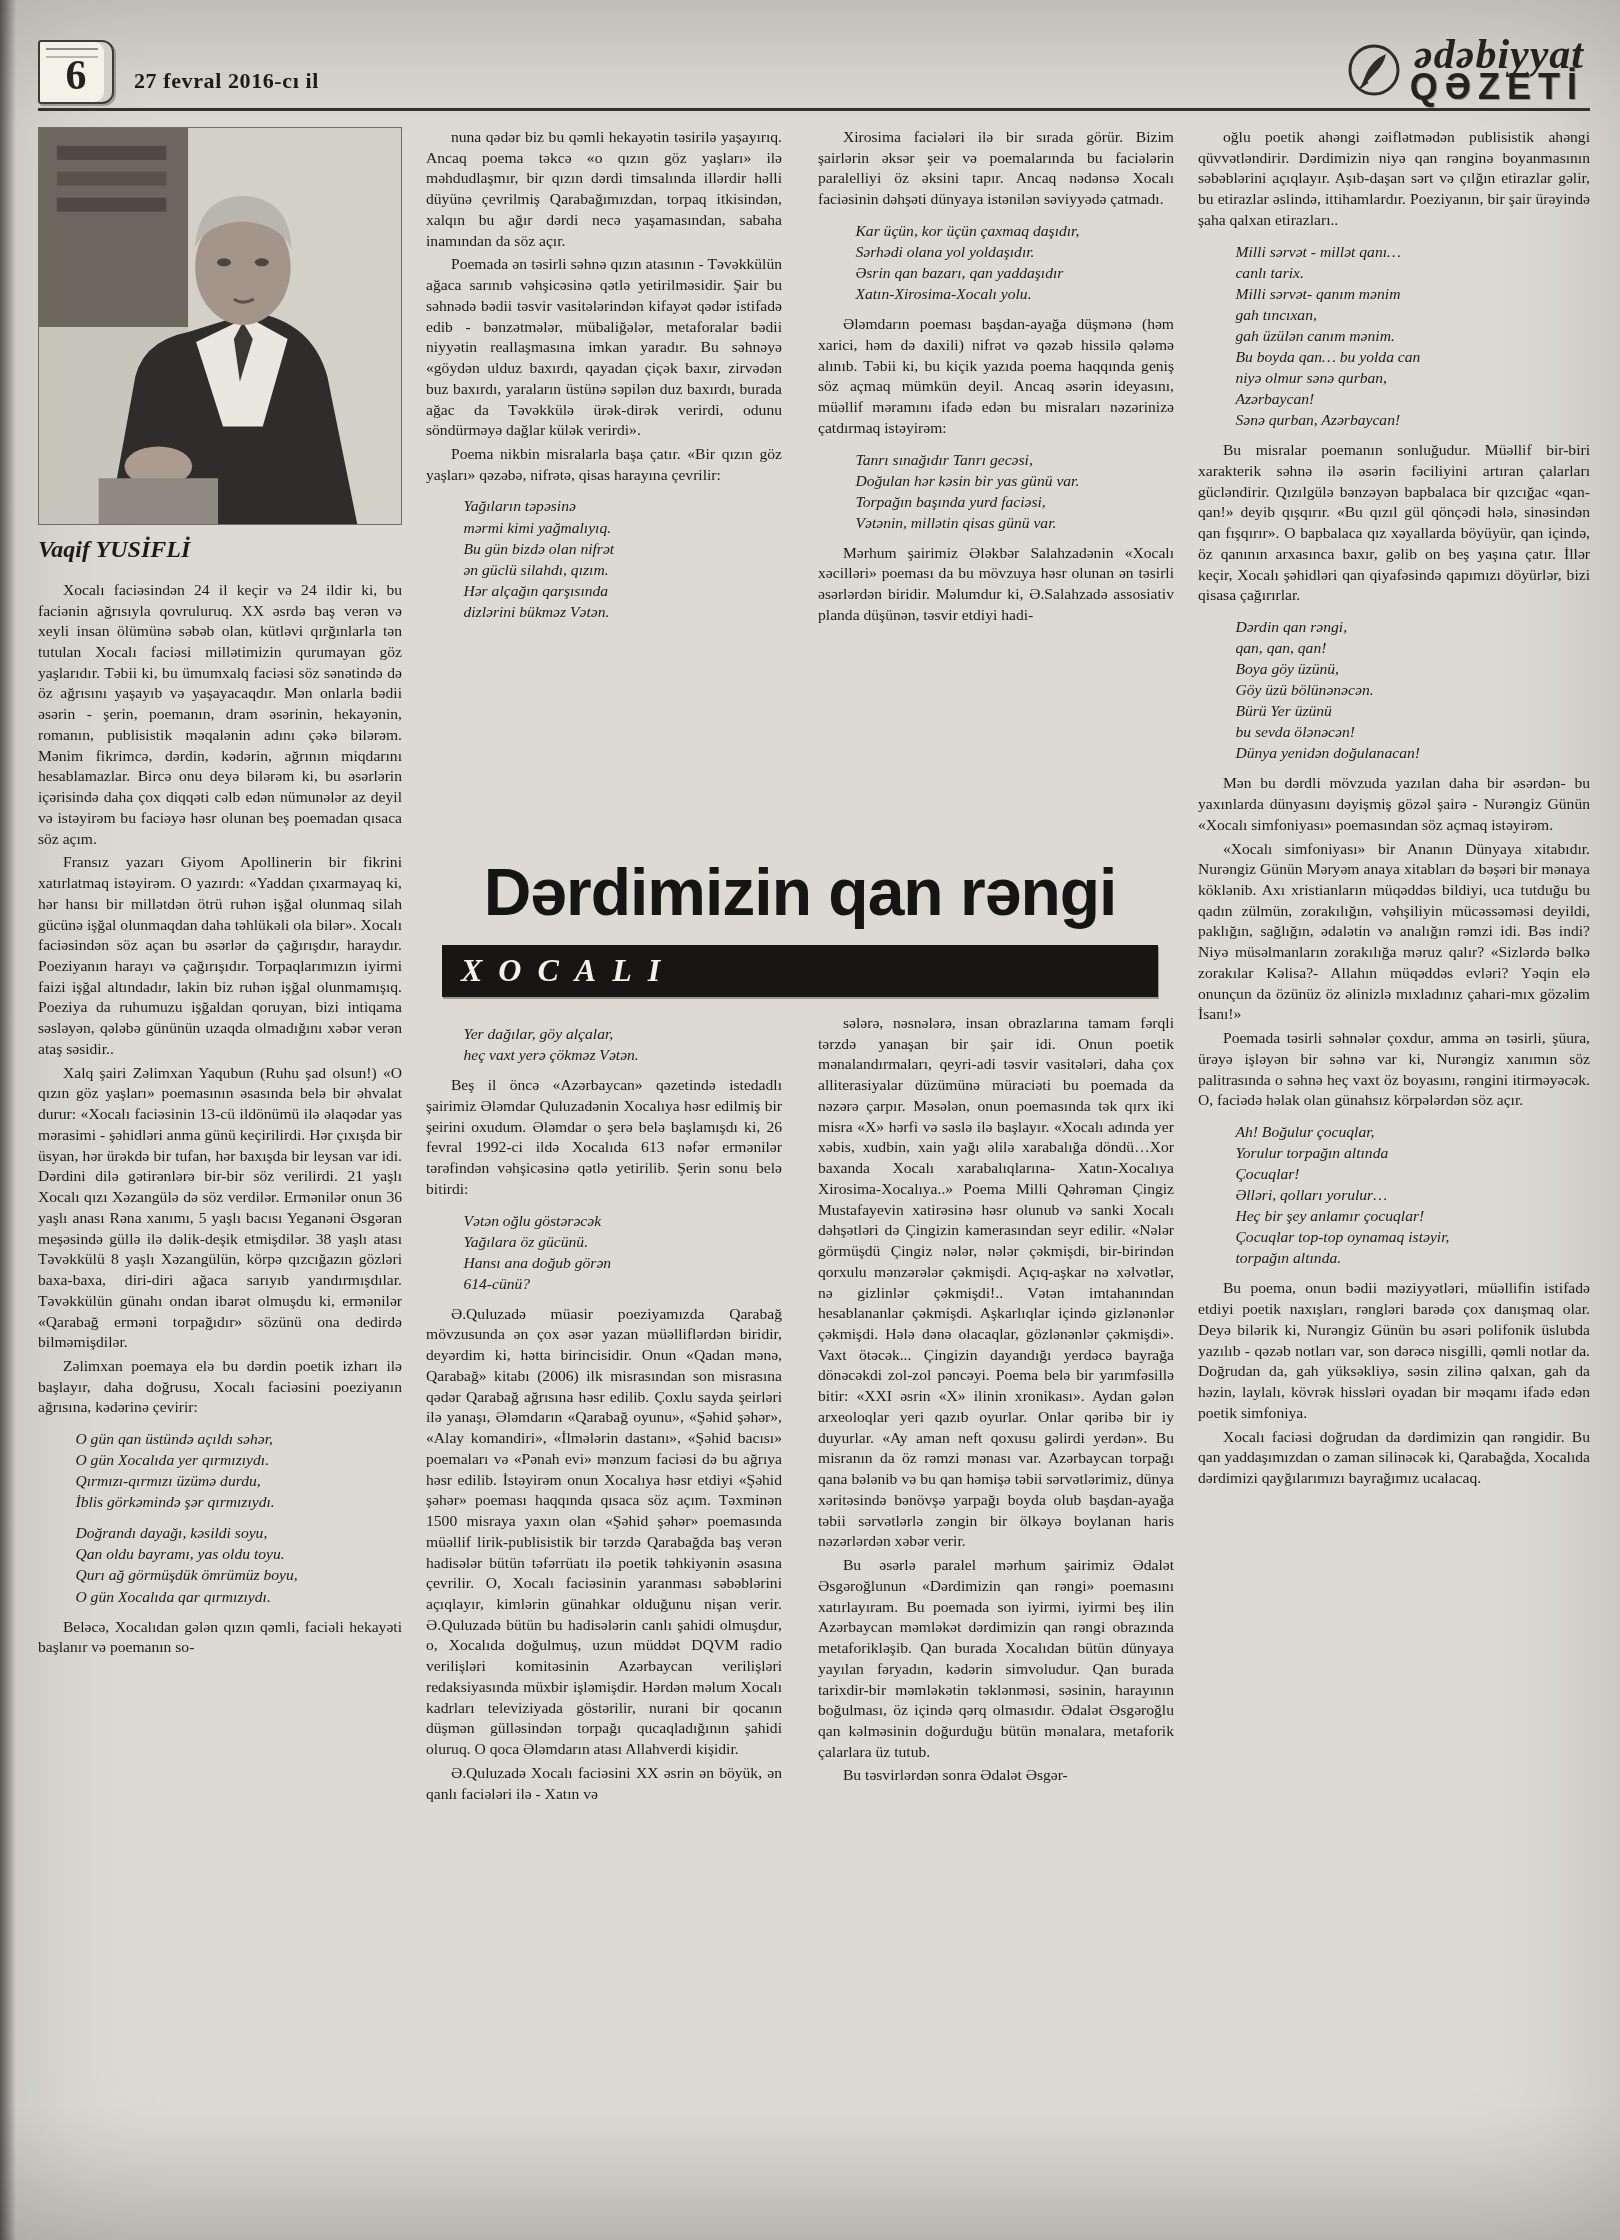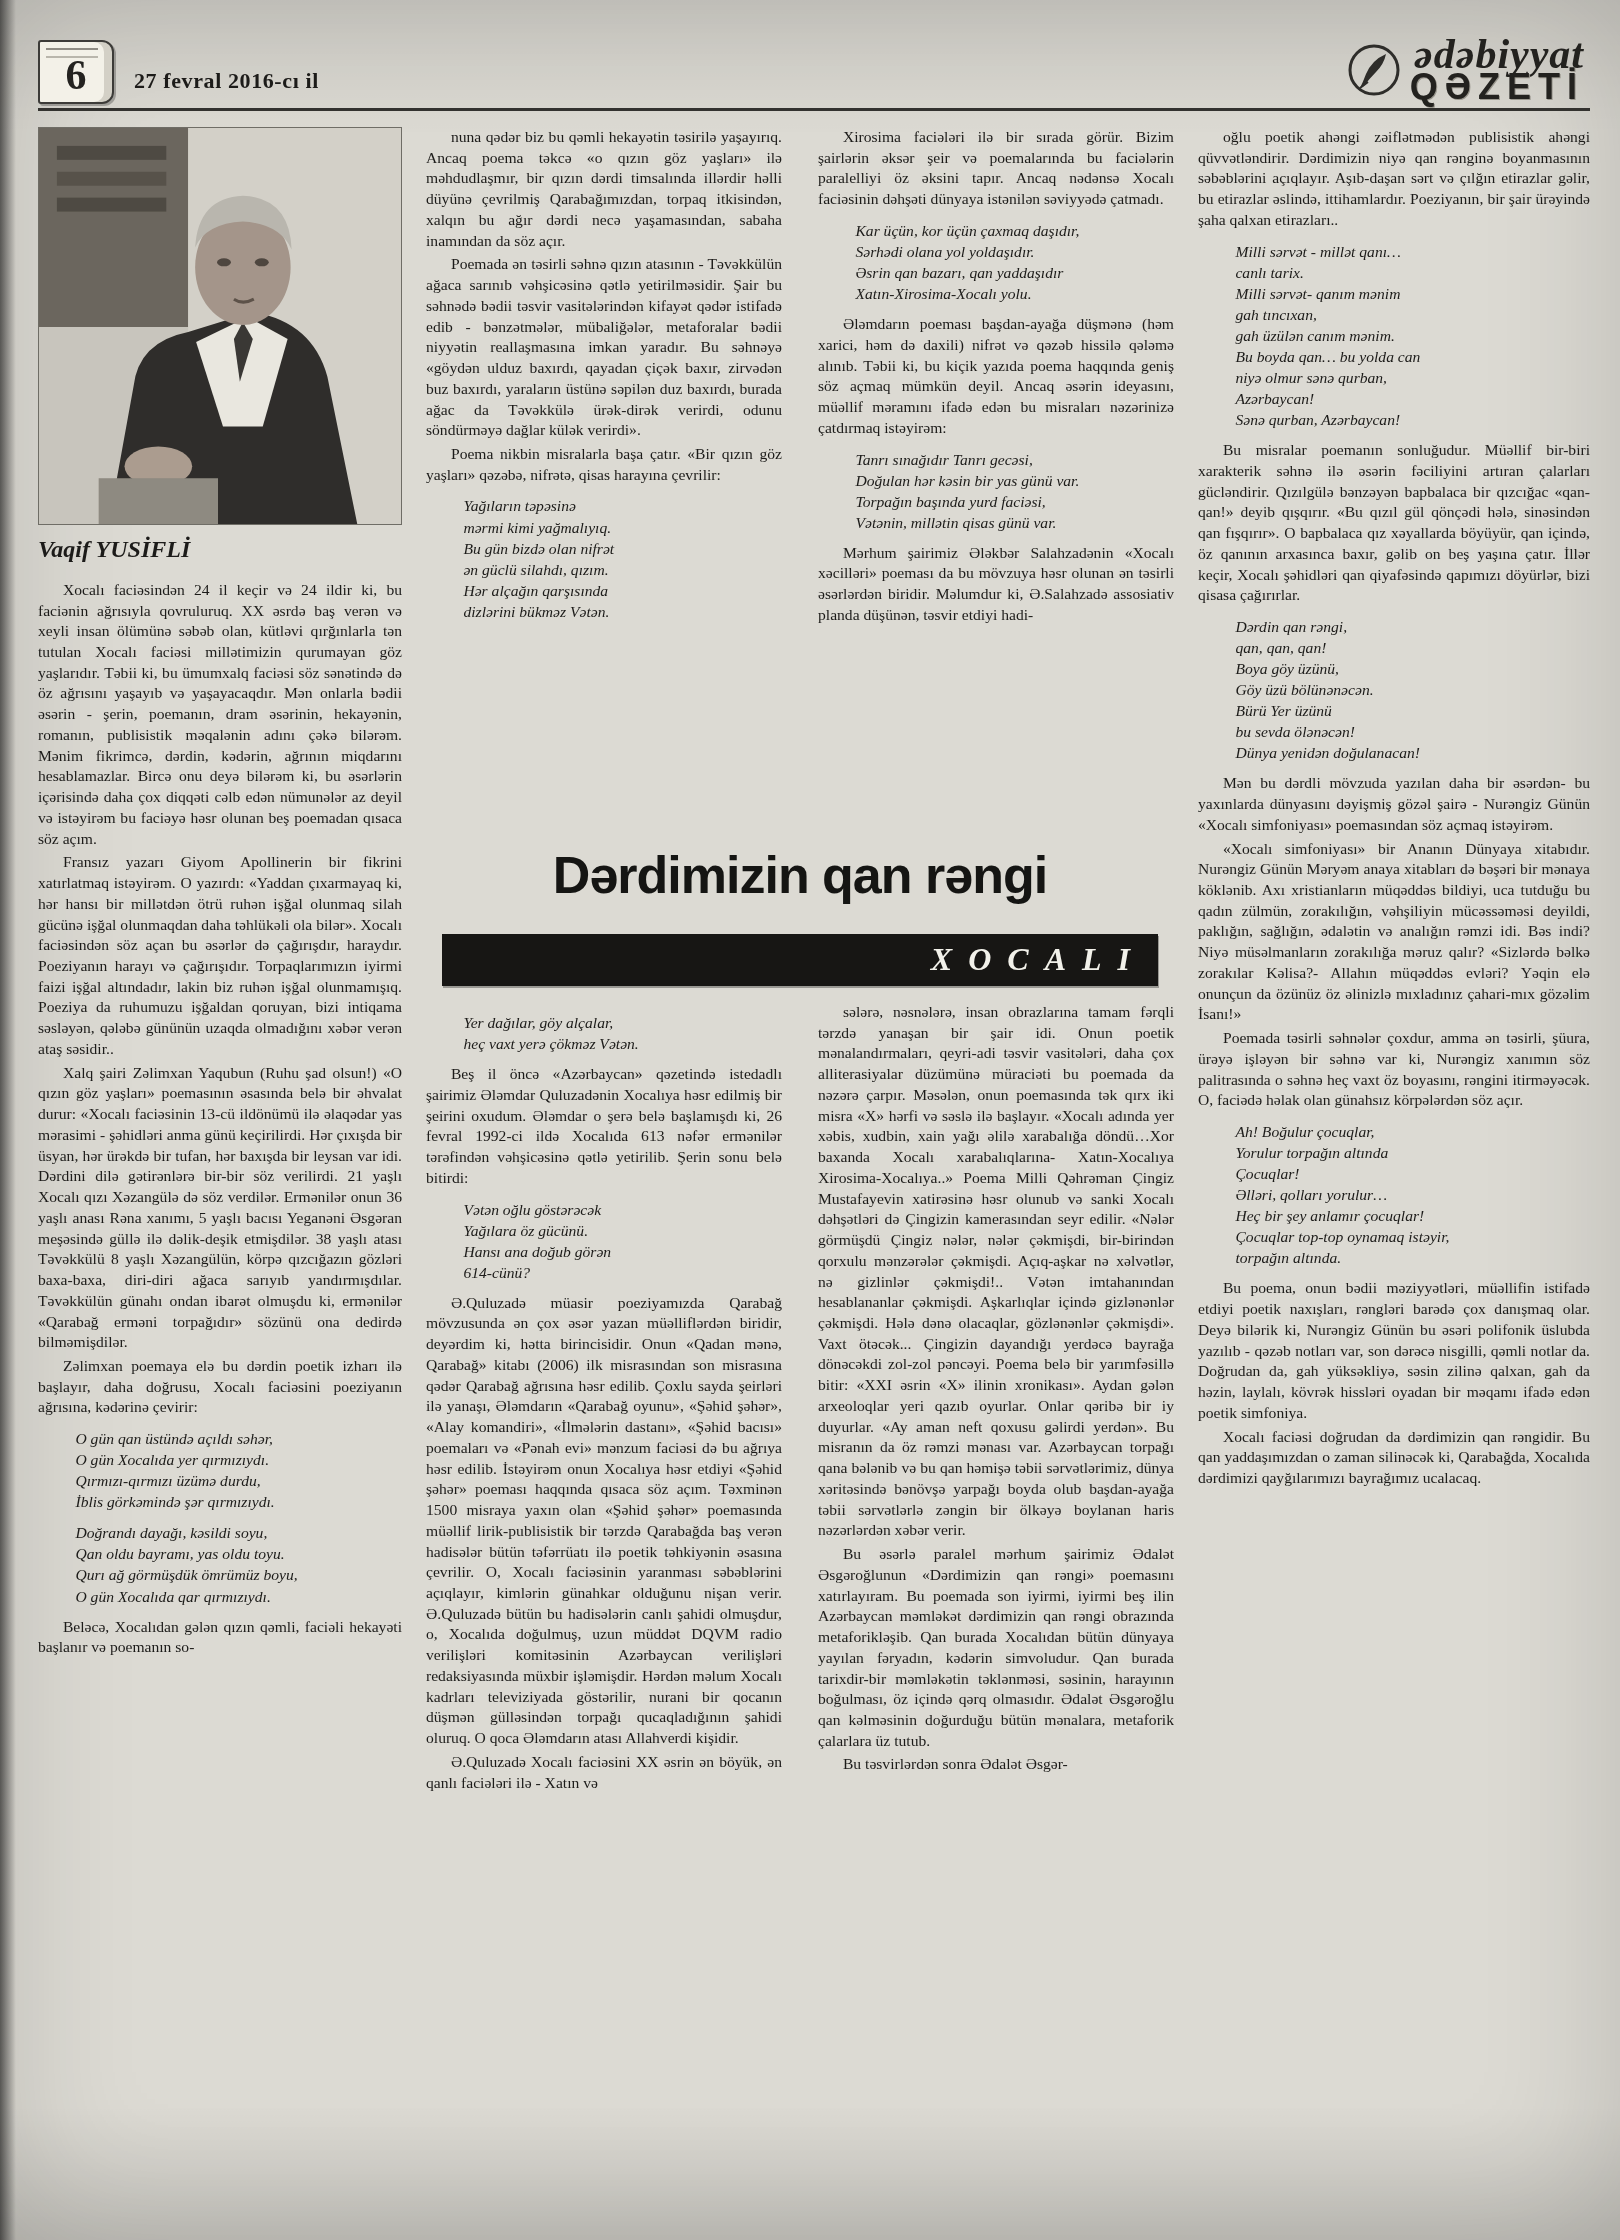--- a/index.html
+++ b/index.html
@@ -94,27 +94,27 @@
   .mid{display:flex;flex-direction:column;min-height:0;}
   .two-col{
     display:grid;grid-template-columns:1fr 1fr;column-gap:36px;
     overflow:hidden;
   }
   .mid-top{height:708px;flex:0 0 auto;}
   .mid-bottom{flex:1;min-height:0;}
   .subcol{overflow:hidden;font-size:15.6px;line-height:1.33;text-align:justify;}
   .headline{
     font-family:"Liberation Sans", sans-serif;
-    font-weight:700;font-size:52px;letter-spacing:-1px;
+    font-weight:700;font-size:66px;letter-spacing:-1px;
     text-align:center;color:#151513;
-    margin:14px 0 16px;line-height:1;
+    margin:24px 0 16px;line-height:1;
   }
   .banner{
     background:var(--banner-bg);color:var(--banner-text);
-    margin:17px 16px 16px;padding:9px 12px 11px;text-align:right;
+    margin:4px 16px 16px;padding:9px 3px 11px;text-align:left;
     box-shadow:1px 2px 0 rgba(0,0,0,.3);
   }
   .banner span{
     font:700 italic 32px/1 "Liberation Serif", serif;
     letter-spacing:16px;padding-left:16px;
   }
 </style>
 </head>
 <body>
 

